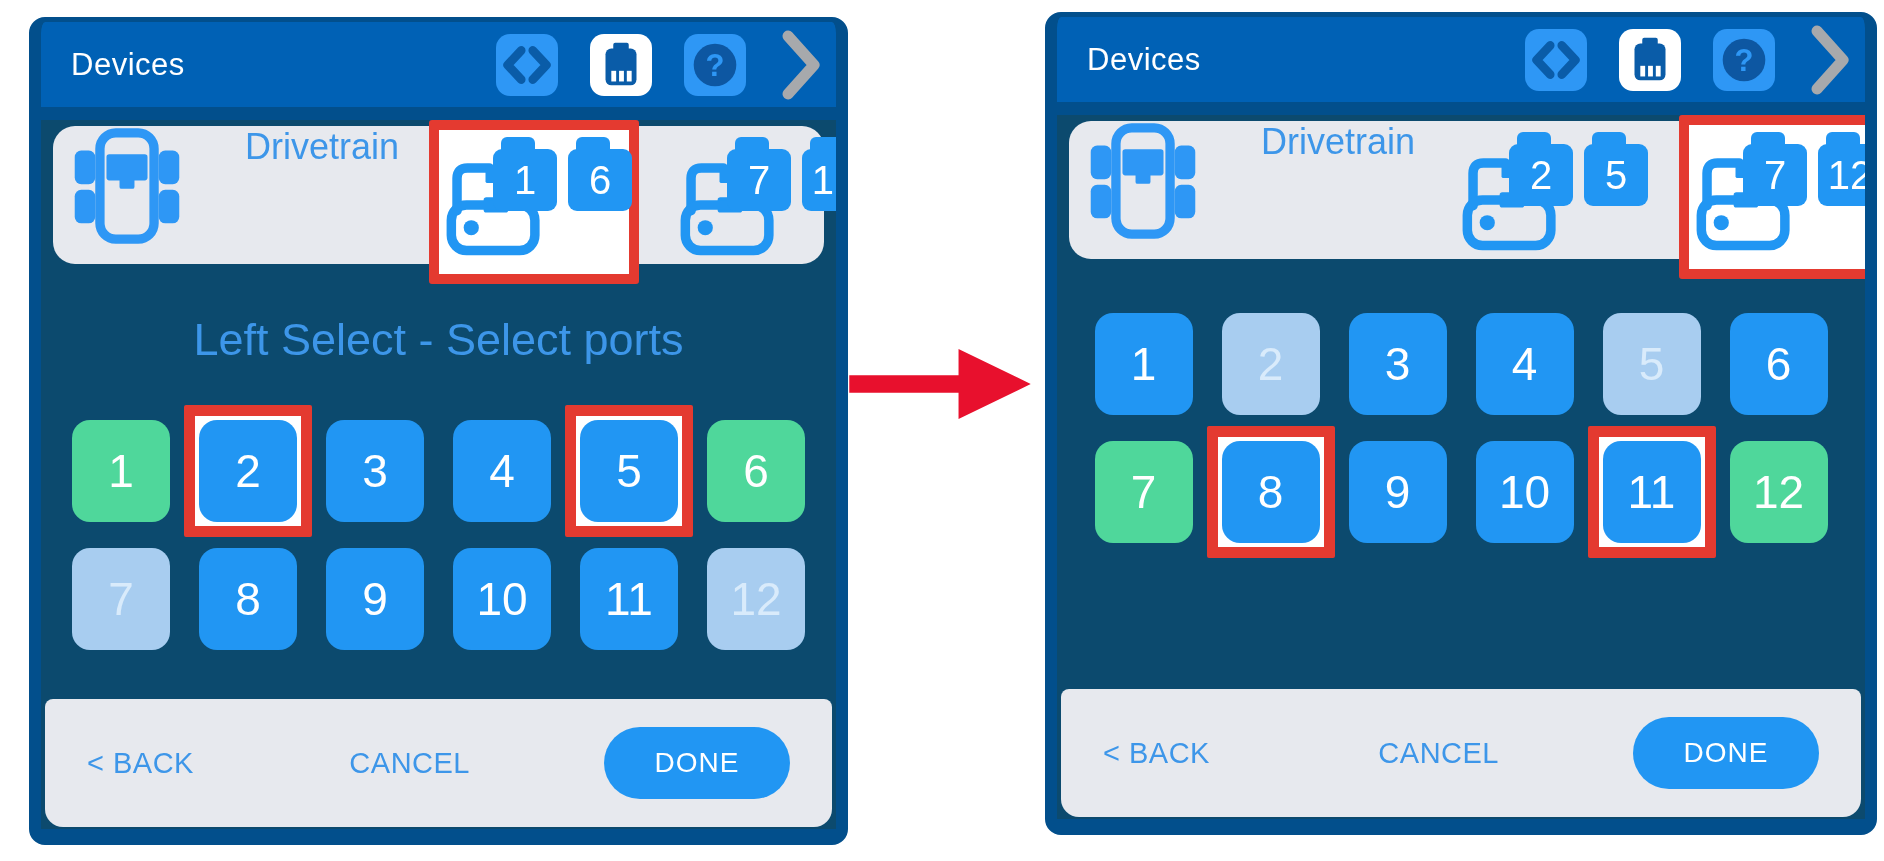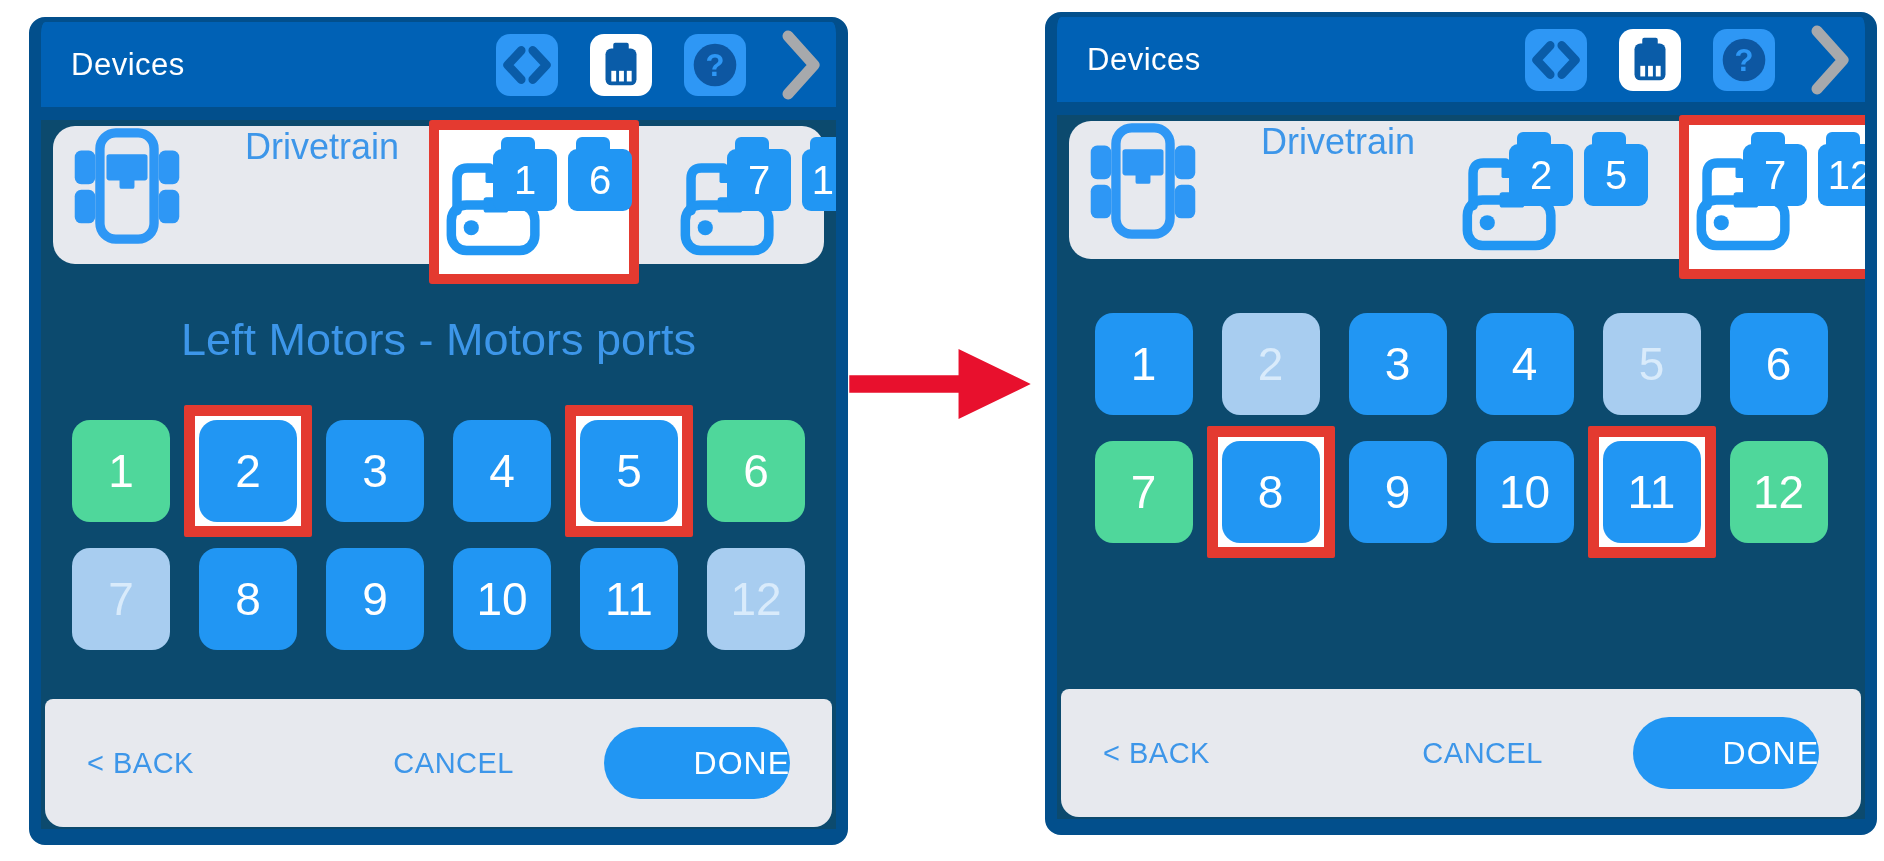--- a/index.html
+++ b/index.html
@@ -58,27 +58,27 @@
   .pwrap[data-boxed="true"]::before { content:""; position:absolute; inset:-15px;
         background:#ffffff; border:11px solid #e43a30; border-radius:2px; }
   .port { position:relative; z-index:1; width:98px; height:102px; border:none; cursor:pointer;
           border-radius:18px; background:#2196f3; color:#ffffff; font-size:46px;
           font-family:inherit; display:flex; align-items:center; justify-content:center; }
   .port[data-state="assigned"] { background:#4fd79b; }
   .port[data-state="used"]     { background:#a8cdf0; color:#d9ebfb; }
 
   
   .foot { flex:0 0 auto; margin:auto 4px 2px; height:128px; background:#e7e9ee;
-          border-radius:8px 8px 18px 18px; display:flex; align-items:center; padding:0 42px; }
+          border-radius:8px 8px 18px 18px; display:flex; align-items:center; padding:0 42px;gap:44px; }
   .lnk { color:#3d96e9; font-size:29px; background:none; border:none; cursor:pointer;
          font-family:inherit; letter-spacing:.5px; }
   .lnk.cancel { margin-left:auto; margin-right:90px;text-align:right; }
   .done { width:186px; height:72px; border:none; border-radius:36px; background:#2196f3;
-          color:#ffffff; font-size:32px; font-weight:500; letter-spacing:1px;
-          font-family:inherit; cursor:pointer;text-align:right; }
+          color:#ffffff; font-size:28px; font-weight:500; letter-spacing:1px;
+          font-family:inherit; cursor:pointer; }
 
   
   .arrow { position:absolute; left:847px; top:344px; width:186px; height:80px; }
 </style>
 </head>
 <body>
 
 <svg width="0" height="0" style="position:absolute">
   <defs>
     <g id="g-code">
@@ -181,21 +181,21 @@
     <div class="cluster">
       <svg class="gyro" viewBox="0 0 112 124">
           <use href="#g-gyro"></use>
         </svg>
       <div class="batt">
         <div class="batt-body">+</div>
       </div>
     </div>
   </div>
 
-  <div class="page-title">Left Motors - Motors ports</div>
+  <div class="page-title">Left Select - Select ports</div>
 
   <div class="grid">
     <div class="pwrap" data-boxed="false">
         <button class="port" data-state="assigned">
           <span>1</span>
         </button>
       </div>
     <div class="pwrap" data-boxed="true">
         <button class="port" data-state="free">
           <span>2</span>

